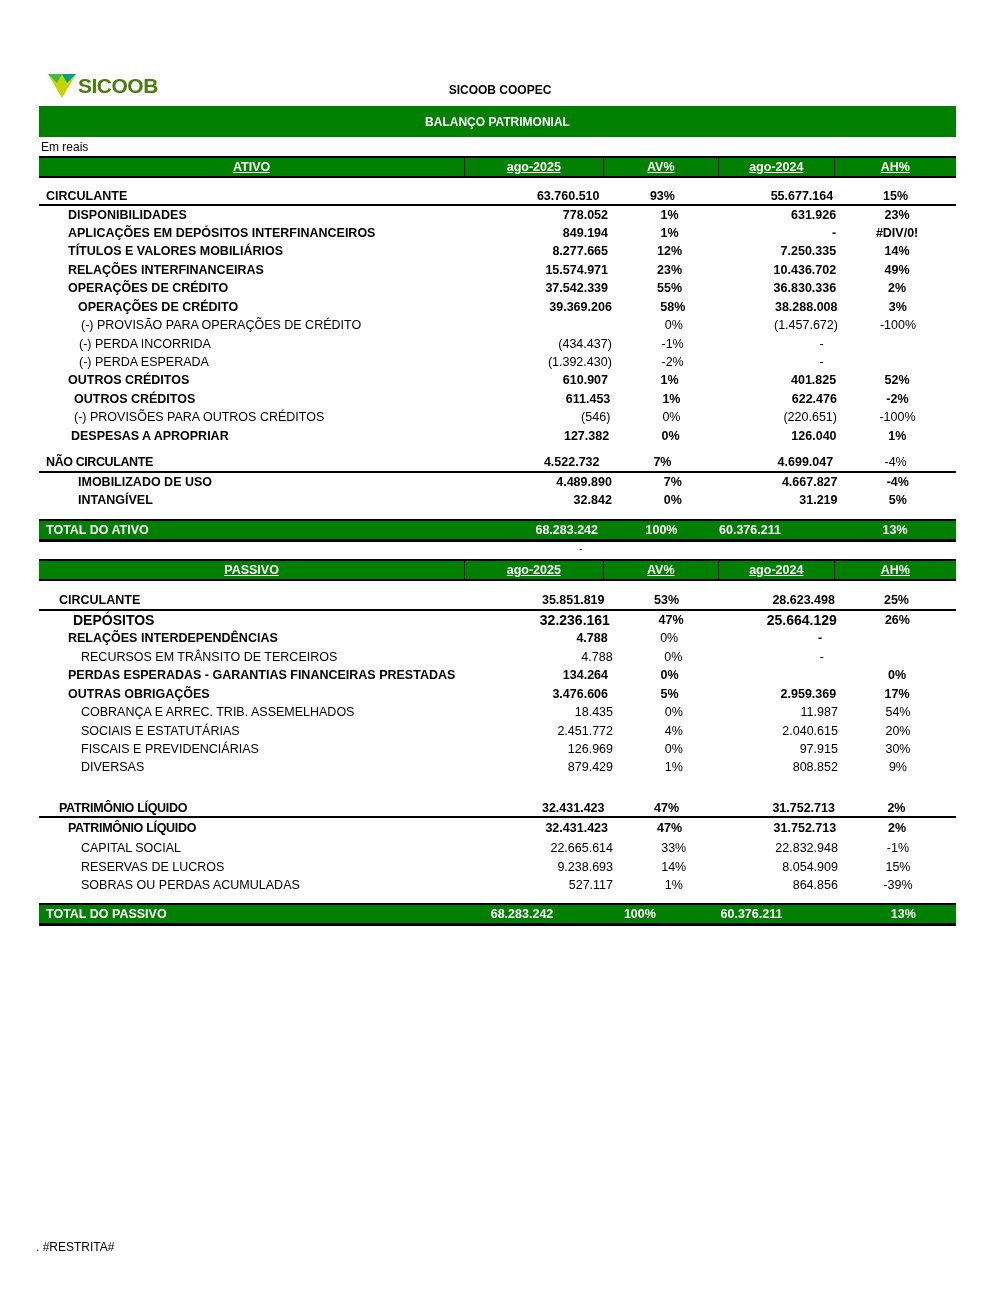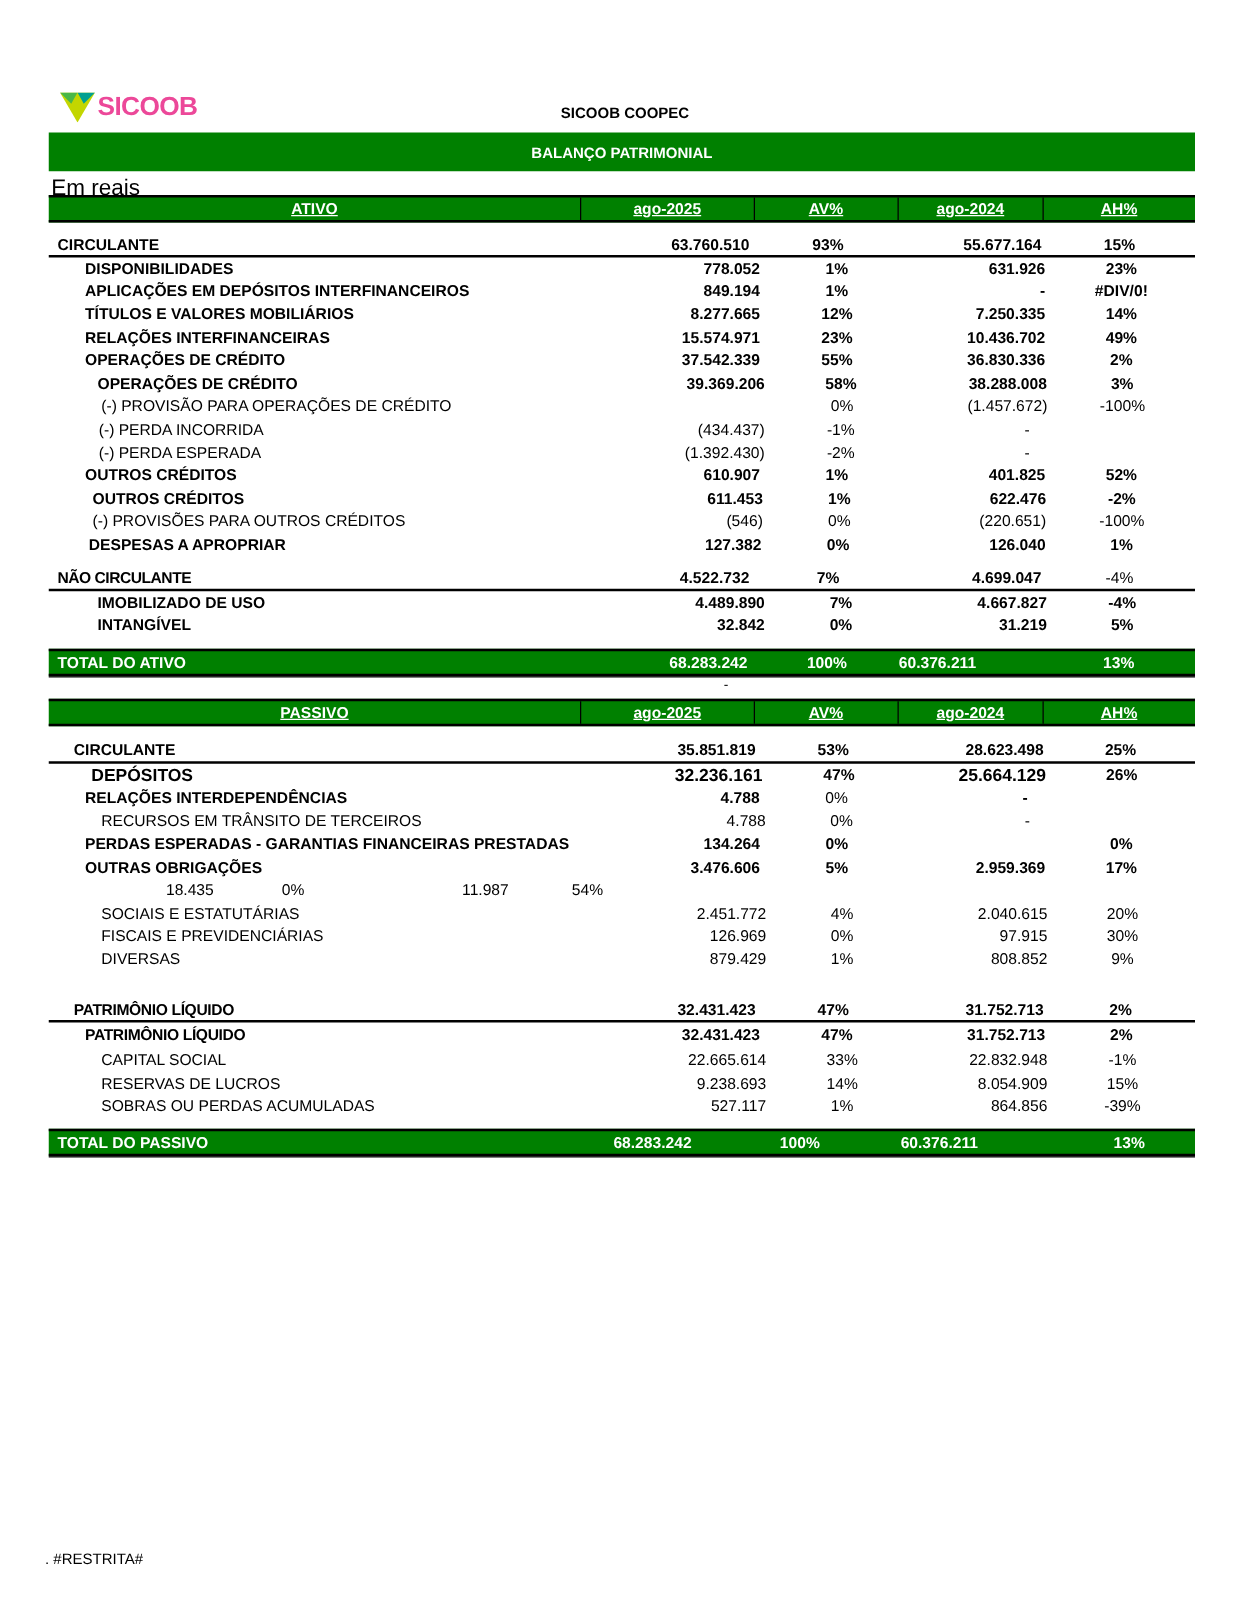--- a/index.html
+++ b/index.html
@@ -1,22 +1,22 @@
 <!DOCTYPE html>
 <html><head>
 <meta charset="utf-8">
 <style>
   html, body { margin:0; padding:0; background:#fff; }
   body { width:1000px; height:1294px; position:relative; font-family:"Liberation Sans", sans-serif; color:#000; font-size:12.5px; }
   .abs { position:absolute; }
   .logo { left:48px; top:74px; display:flex; align-items:center; gap:2px; }
-  .logo-text { font-weight:bold; font-size:21px; color:#ec4899; letter-spacing:-0.5px; }
+  .logo-text { font-weight:bold; font-size:21px; color:#4d7c0f; letter-spacing:-0.5px; }
   .company { left:0; width:1000px; top:83px; text-align:center; font-weight:bold; font-size:12px; }
   .title-bar { left:39px; top:106px; width:917px; height:31px; background:#008000; color:#fff; font-weight:bold; font-size:12px; display:flex; align-items:center; justify-content:center; }
-  .em-reais { left:41px; top:140px; font-size:18px; }
+  .em-reais { left:41px; top:140px; font-size:12px; }
   .hdr { left:39px; width:917px; height:18px; background:#008000; border-top:2px solid #000; border-bottom:2px solid #000; display:flex; color:#fff; font-weight:bold; font-size:12.5px; box-sizing:content-box; }
   .hdr > div { display:flex; align-items:center; justify-content:center; text-decoration:underline; border-right:1px solid #000; height:100%; }
   .hdr > div:last-child { border-right:none; }
   .c-label { width:427px; }
   .c-v1 { width:138px; }
   .c-av { width:115px; }
   .c-v2 { width:115px; }
   .c-ah { width:122px; }
   .row { position:absolute; left:39px; width:917px; height:18px; display:flex; align-items:center; font-size:12.5px; }
   .row .lbl { width:427px; white-space:nowrap; }
@@ -241,20 +241,21 @@
   <span class="ah">0%</span>
 </div>
 <div class="row b" style="top:685px;">
   <span class="lbl" style="padding-left:29px">OUTRAS OBRIGAÇÕES</span>
   <span class="v1">3.476.606</span>
   <span class="av">5%</span>
   <span class="v2">2.959.369</span>
   <span class="ah">17%</span>
 </div>
 <div class="row" style="top:703px;">
+  <span class="lbl" style="padding-left:42px">COBRANÇA E ARREC.  TRIB. ASSEMELHADOS</span>
   <span class="v1">18.435</span>
   <span class="av">0%</span>
   <span class="v2">11.987</span>
   <span class="ah">54%</span>
 </div>
 <div class="row" style="top:722px;">
   <span class="lbl" style="padding-left:42px">SOCIAIS E ESTATUTÁRIAS</span>
   <span class="v1">2.451.772</span>
   <span class="av">4%</span>
   <span class="v2">2.040.615</span>

